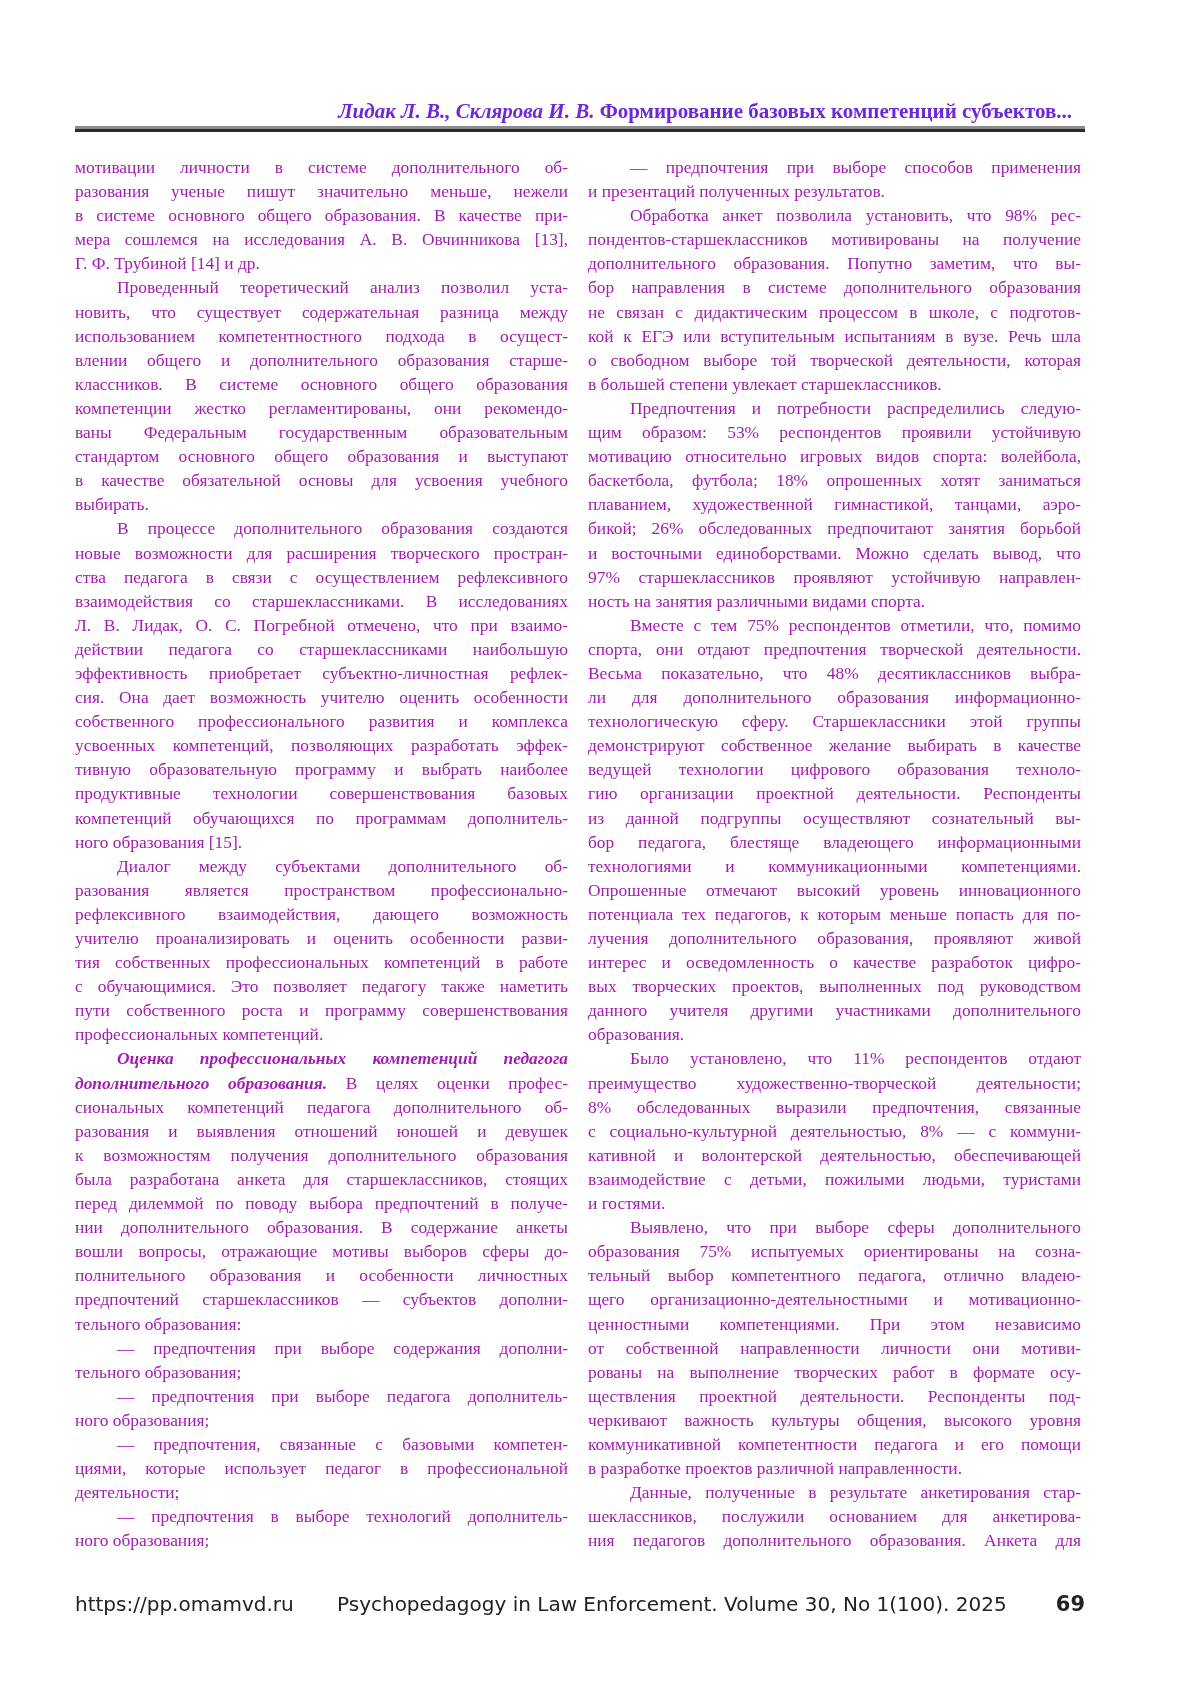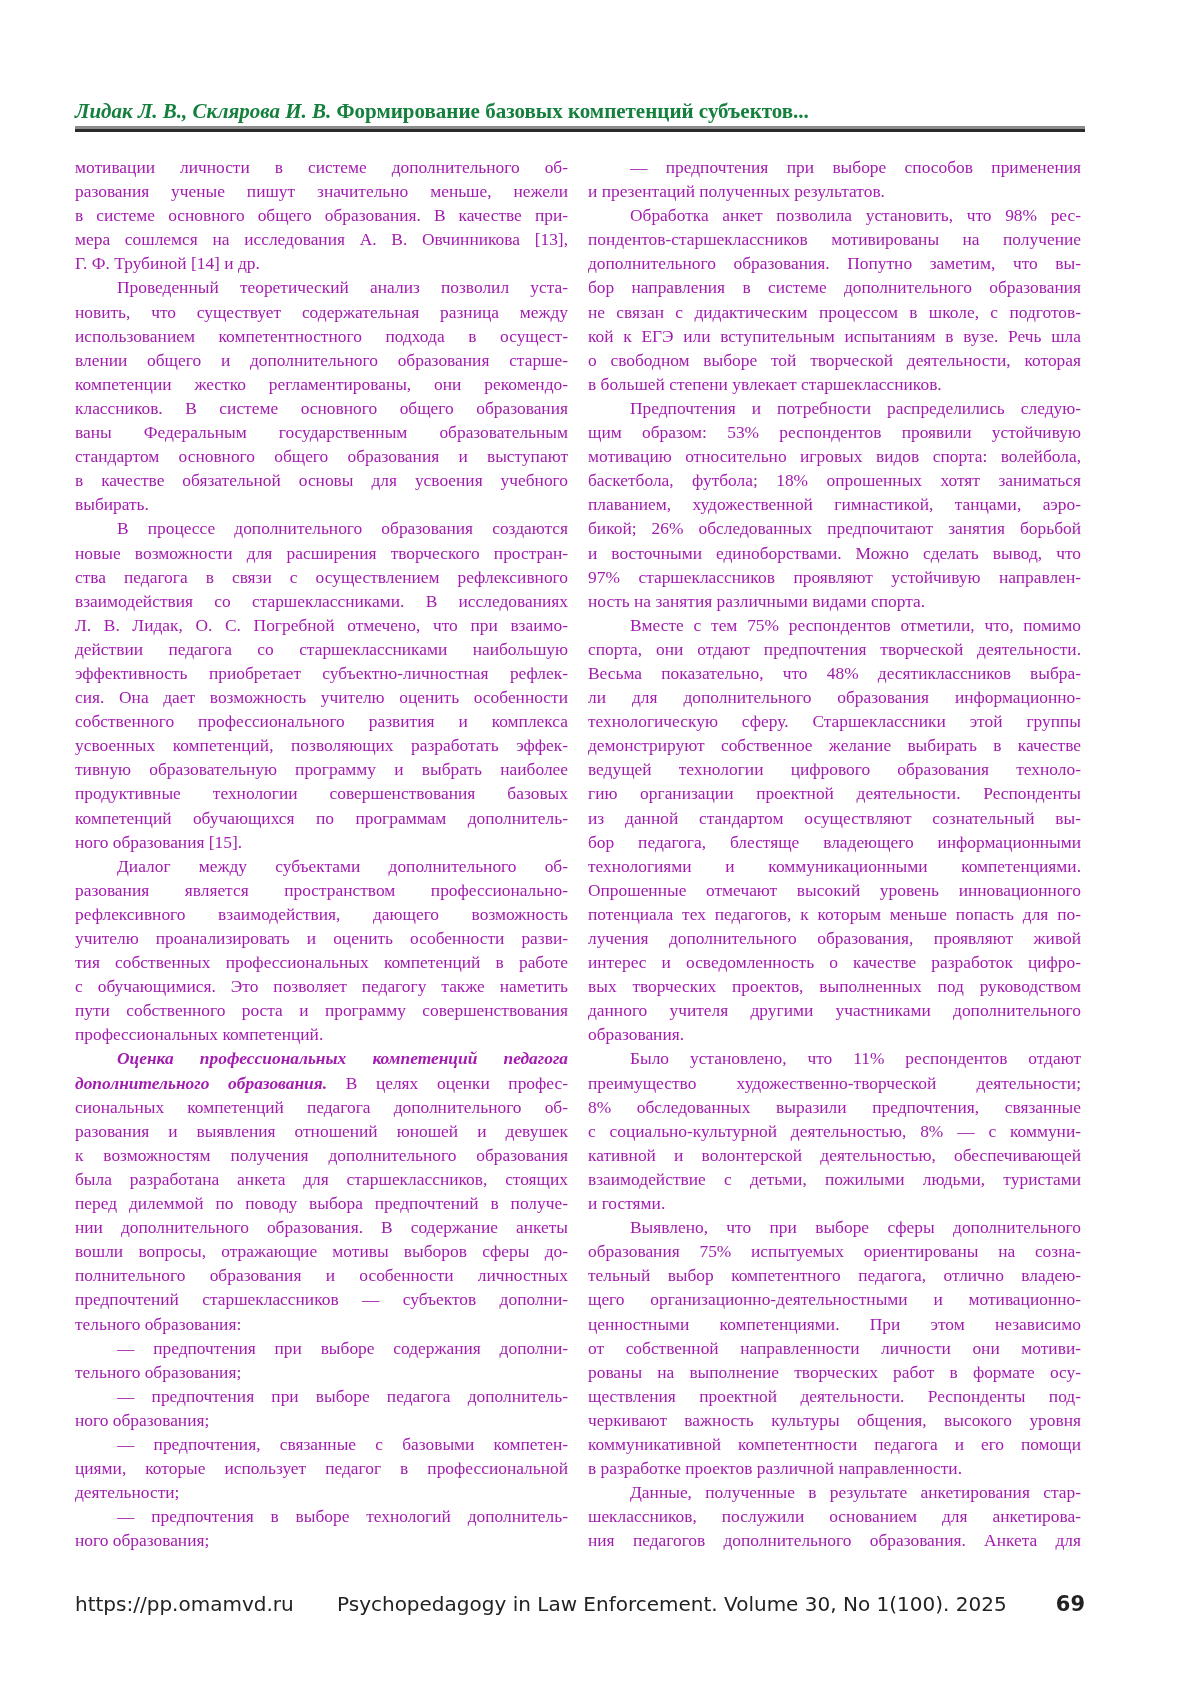--- a/index.html
+++ b/index.html
@@ -1,19 +1,20 @@
 <!DOCTYPE html>
 <html><head>
 <meta charset="utf-8">
 <style>
   html, body { margin: 0; padding: 0; background: #ffffff; }
   body { width: 1200px; height: 1697px; position: relative; overflow: hidden; }
   .running-head {
     position: absolute; left: 75px; right: 128px; top: 99px;
-    font-family: "Liberation Serif", serif; font-size: 21px; font-weight: bold; color: #15803d;
+    text-align: right;
+    font-family: "Liberation Serif", serif; font-size: 21px; font-weight: bold; color: #6d28d9;
   }
   .running-head .authors { font-style: italic; }
   .rule-top { position: absolute; left: 75px; right: 115px; top: 126px; height: 3px; background: #8c8c8c; }
   .rule-bottom { position: absolute; left: 75px; right: 115px; top: 129px; height: 3px; background: #2a2a2a; }
   .column {
     position: absolute; top: 155px; width: 493px;
     font-family: "Liberation Serif", serif; font-size: 17.4px; line-height: 24.1px; color: #a21caf;
   }
   .col-left { left: 75px; }
   .col-right { left: 588px; }
@@ -42,22 +43,22 @@
 <div class="column col-left">
     <span class="line"><span>мотивации личности в системе дополнительного об-</span></span>
     <span class="line"><span>разования ученые пишут значительно меньше, нежели</span></span>
     <span class="line"><span>в системе основного общего образования. В качестве при-</span></span>
     <span class="line"><span>мера сошлемся на исследования А. В. Овчинникова [13],</span></span>
     <span class="line last"><span>Г. Ф. Трубиной [14] и др.</span></span>
     <span class="line indent"><span>Проведенный теоретический анализ позволил уста-</span></span>
     <span class="line"><span>новить, что существует содержательная разница между</span></span>
     <span class="line"><span>использованием компетентностного подхода в осущест-</span></span>
     <span class="line"><span>влении общего и дополнительного образования старше-</span></span>
+    <span class="line"><span>классников. В системе основного общего образования</span></span>
     <span class="line"><span>компетенции жестко регламентированы, они рекомендо-</span></span>
-    <span class="line"><span>классников. В системе основного общего образования</span></span>
     <span class="line"><span>ваны Федеральным государственным образовательным</span></span>
     <span class="line"><span>стандартом основного общего образования и выступают</span></span>
     <span class="line"><span>в качестве обязательной основы для усвоения учебного</span></span>
     <span class="line last"><span>выбирать.</span></span>
     <span class="line indent"><span>В процессе дополнительного образования создаются</span></span>
     <span class="line"><span>новые возможности для расширения творческого простран-</span></span>
     <span class="line"><span>ства педагога в связи с осуществлением рефлексивного</span></span>
     <span class="line"><span>взаимодействия со старшеклассниками. В исследованиях</span></span>
     <span class="line"><span>Л. В. Лидак, О. С. Погребной отмечено, что при взаимо-</span></span>
     <span class="line"><span>действии педагога со старшеклассниками наибольшую</span></span>
@@ -120,21 +121,21 @@
     <span class="line"><span>97% старшеклассников проявляют устойчивую направлен-</span></span>
     <span class="line last"><span>ность на занятия различными видами спорта.</span></span>
     <span class="line indent"><span>Вместе с тем 75% респондентов отметили, что, помимо</span></span>
     <span class="line"><span>спорта, они отдают предпочтения творческой деятельности.</span></span>
     <span class="line"><span>Весьма показательно, что 48% десятиклассников выбра-</span></span>
     <span class="line"><span>ли для дополнительного образования информационно-</span></span>
     <span class="line"><span>технологическую сферу. Старшеклассники этой группы</span></span>
     <span class="line"><span>демонстрируют собственное желание выбирать в качестве</span></span>
     <span class="line"><span>ведущей технологии цифрового образования техноло-</span></span>
     <span class="line"><span>гию организации проектной деятельности. Респонденты</span></span>
-    <span class="line"><span>из данной стандартом осуществляют сознательный вы-</span></span>
+    <span class="line"><span>из данной подгруппы осуществляют сознательный вы-</span></span>
     <span class="line"><span>бор педагога, блестяще владеющего информационными</span></span>
     <span class="line"><span>технологиями и коммуникационными компетенциями.</span></span>
     <span class="line"><span>Опрошенные отмечают высокий уровень инновационного</span></span>
     <span class="line"><span>потенциала тех педагогов, к которым меньше попасть для по-</span></span>
     <span class="line"><span>лучения дополнительного образования, проявляют живой</span></span>
     <span class="line"><span>интерес и осведомленность о качестве разработок цифро-</span></span>
     <span class="line"><span>вых творческих проектов, выполненных под руководством</span></span>
     <span class="line"><span>данного учителя другими участниками дополнительного</span></span>
     <span class="line last"><span>образования.</span></span>
     <span class="line indent"><span>Было установлено, что 11% респондентов отдают</span></span>

